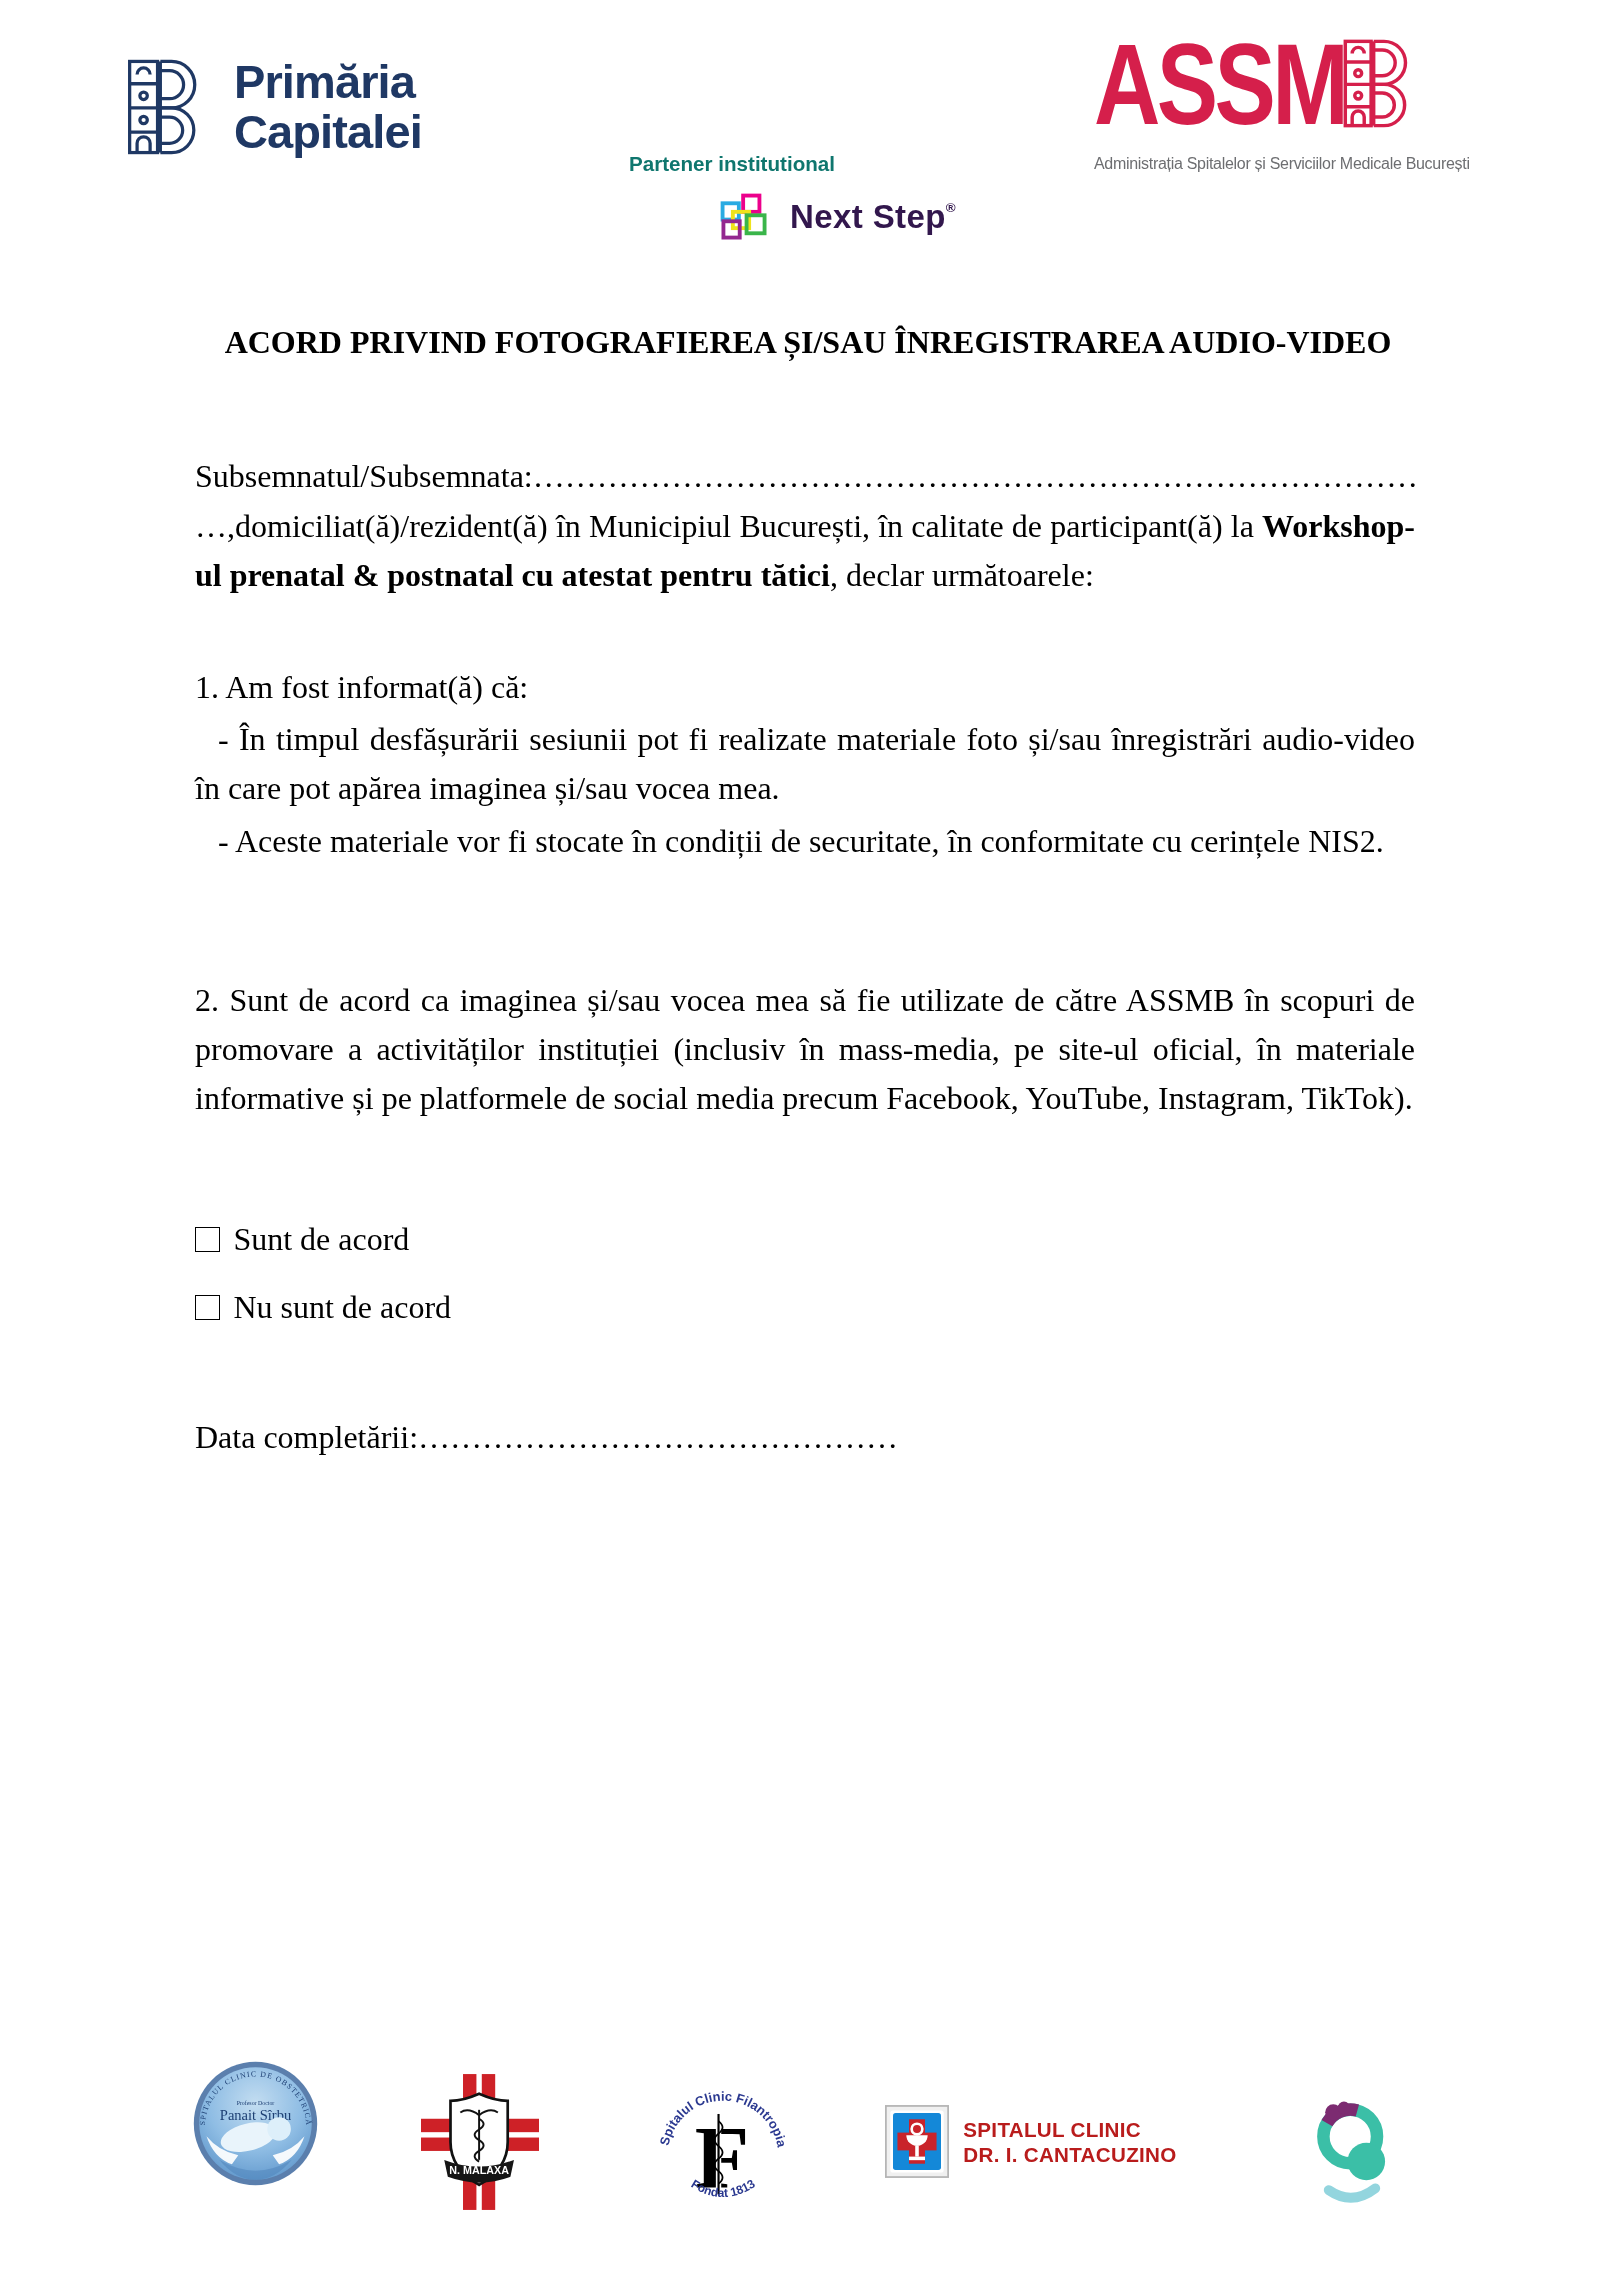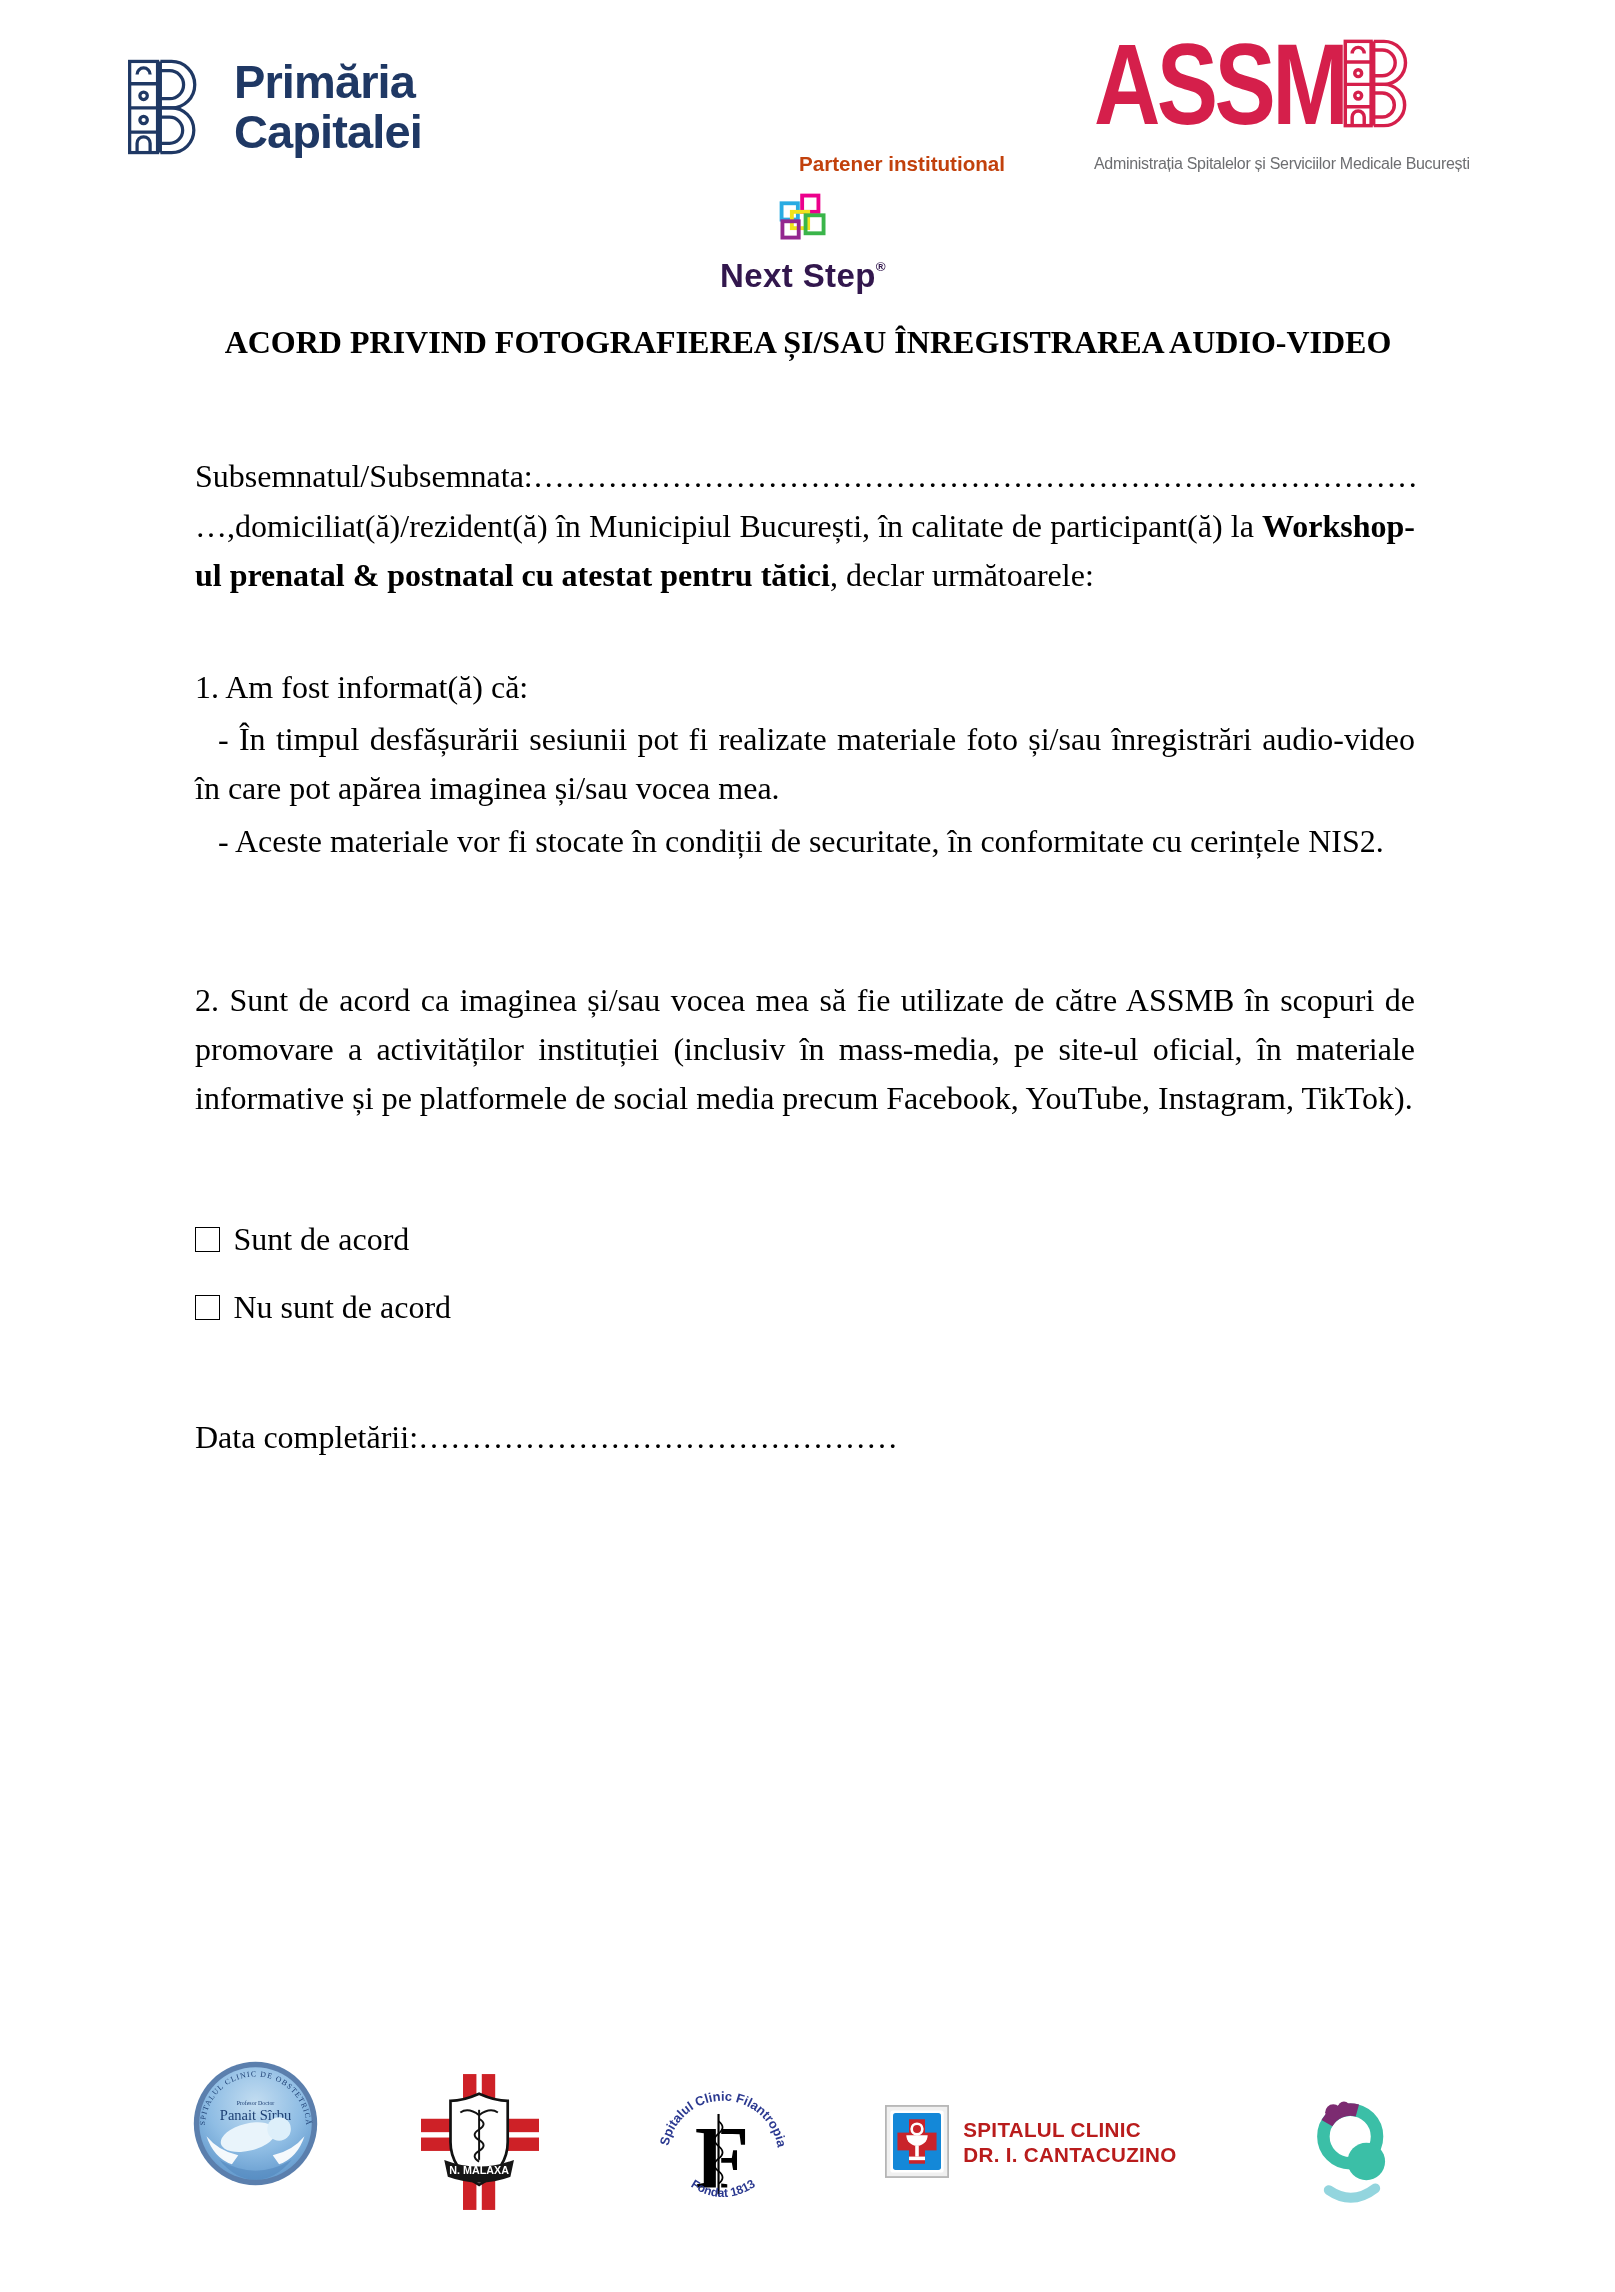--- a/index.html
+++ b/index.html
@@ -29,24 +29,24 @@
     display: inline-block; width: 247px; overflow: visible; white-space: nowrap;
     font-family: "Liberation Sans", sans-serif; font-weight: bold;
     font-size: 115px; line-height: 109px; color: #D51F4B;
     letter-spacing: -4.5px; transform: scaleX(0.8); transform-origin: left top;
   }
   .assmb-subtitle {
     margin-top: 9px; font-family: "Liberation Sans", sans-serif;
     font-size: 16px; letter-spacing: -0.3px; color: #6D6E71; white-space: nowrap;
   }
   .partner-label {
-    left: 629px; top: 152px; width: 376px; text-align: right;
-    font-family: "Liberation Sans", sans-serif; font-weight: bold; font-size: 20.6px; color: #c2410c;
-  }
-  .nextstep-logo { left: 720px; top: 193px; display: flex; align-items: center; gap: 16px; flex-direction: column; }
+    left: 629px; top: 152px; width: 376px; text-align: left;
+    font-family: "Liberation Sans", sans-serif; font-weight: bold; font-size: 20.6px; color: #0f766e;
+  }
+  .nextstep-logo { left: 720px; top: 193px; display: flex; align-items: center; gap: 22px; }
   .nextstep-text {
     font-family: "Liberation Sans", sans-serif; font-weight: 800;
     font-size: 33px; color: #32174D; letter-spacing: 0.4px;
   }
   .nextstep-reg { font-size: 13.4px; vertical-align: 16px; font-weight: bold; color: #32174D; }
 
   
   .doc-title {
     left: 0; right: 0; top: 324px; text-align: center;
     font-weight: bold; font-size: 32px; letter-spacing: 0;

